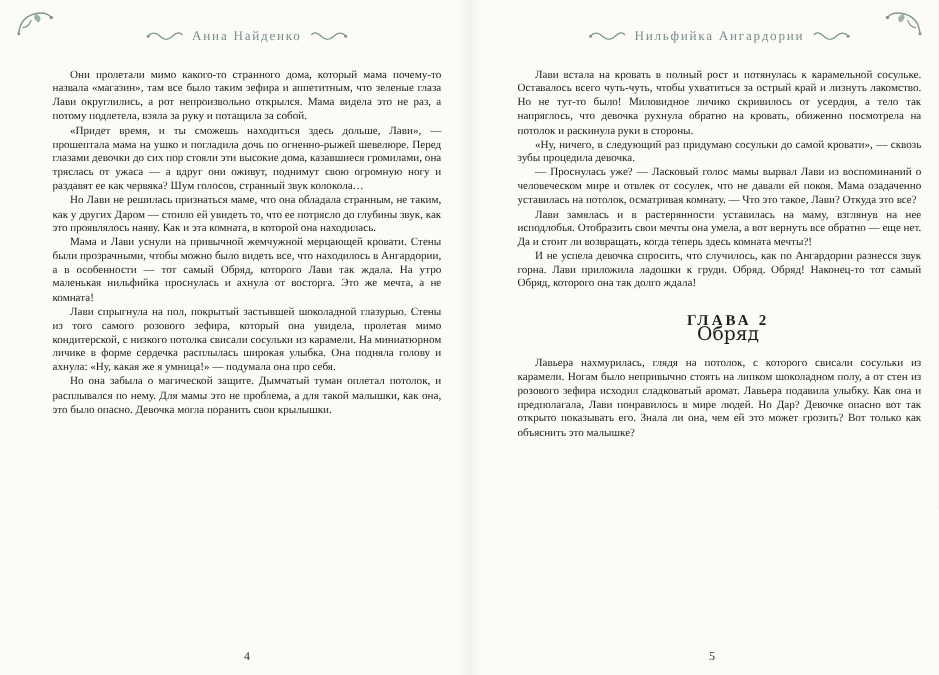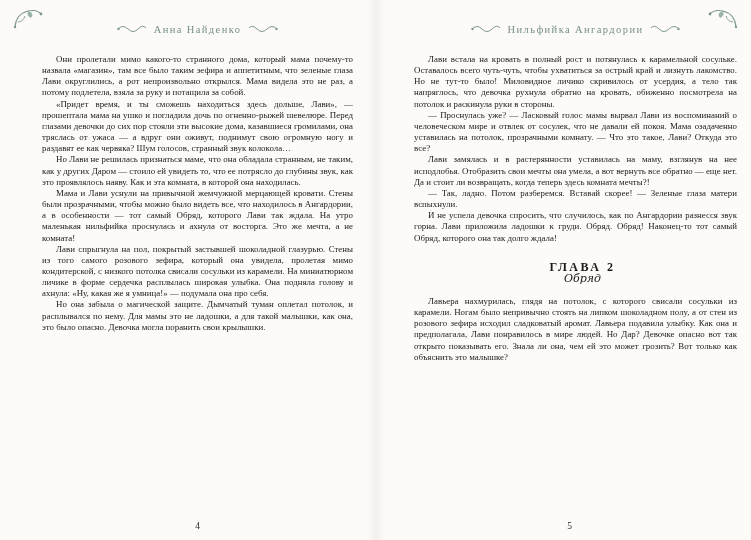--- a/index.html
+++ b/index.html
@@ -37,21 +37,21 @@
   .body-text p{margin:0;text-indent:14px;}
   .chapter{
     text-align:center;
     margin:18px 0 12px 0;
   }
   .chapter-title{
     font-size:12px;letter-spacing:2.5px;font-weight:bold;
     margin:0 0 5px 0;text-indent:0;
   }
   .chapter-subtitle{
-    font-size:11px;font-style:italic;
+    font-size:15px;
     font-family:"DejaVu Serif","Liberation Serif",serif;
     margin:0;text-indent:0;
   }
   .page-number{
     position:absolute;bottom:9px;left:0;right:0;
     text-align:center;font-size:9.5px;color:#2a2926;
   }
   .page-left .page-number{padding-left:20px;}
   .page-right .page-number{padding-right:20px;}
   .corner-ornament{position:absolute;top:7px;}
@@ -100,21 +100,21 @@
         </svg>
       </span>
     </div>
 
     <div class="body-text">
       <p>Они пролетали мимо какого-то странного дома, который мама почему-то назвала «магазин», там все было таким зефира и аппетитным, что зеленые глаза Лави округлились, а рот непроизвольно открылся. Мама видела это не раз, а потому подлетела, взяла за руку и потащила за собой.</p>
       <p>«Придет время, и ты сможешь находиться здесь дольше, Лави», — прошептала мама на ушко и погладила дочь по огненно-рыжей шевелюре. Перед глазами девочки до сих пор стояли эти высокие дома, казавшиеся громилами, она тряслась от ужаса — а вдруг они оживут, поднимут свою огромную ногу и раздавят ее как червяка? Шум голосов, странный звук колокола…</p>
       <p>Но Лави не решилась признаться маме, что она обладала странным, не таким, как у других Даром — стоило ей увидеть то, что ее потрясло до глубины звук, как это проявлялось наяву. Как и эта комната, в которой она находилась.</p>
       <p>Мама и Лави уснули на привычной жемчужной мерцающей кровати. Стены были прозрачными, чтобы можно было видеть все, что находилось в Ангардории, а в особенности — тот самый Обряд, которого Лави так ждала. На утро маленькая нильфийка проснулась и ахнула от восторга. Это же мечта, а не комната!</p>
       <p>Лави спрыгнула на пол, покрытый застывшей шоколадной глазурью. Стены из того самого розового зефира, который она увидела, пролетая мимо кондитерской, с низкого потолка свисали сосульки из карамели. На миниатюрном личике в форме сердечка расплылась широкая улыбка. Она подняла голову и ахнула: «Ну, какая же я умница!» — подумала она про себя.</p>
-      <p>Но она забыла о магической защите. Дымчатый туман оплетал потолок, и расплывался по нему. Для мамы это не ладошки, а для такой малышки, как она, это было опасно. Девочка могла поранить свои крылышки.</p>
+      <p>Но она забыла о магической защите. Дымчатый туман оплетал потолок, и расплывался по нему. Для мамы это не проблема, а для такой малышки, как она, это было опасно. Девочка могла поранить свои крылышки.</p>
     </div>
 
     <div class="page-number">4</div>
   </div>
 
   <div class="page page-right">
     <div class="running-head">
       <span class="flourish">
         <svg width="30" height="9" viewBox="0 0 30 9">
           <path d="M1,5 Q6,0 11,5 T21,5 T29,4" fill="none" stroke="#7d978e" stroke-width="1"></path>
@@ -125,23 +125,23 @@
       <span class="flourish">
         <svg width="30" height="9" viewBox="0 0 30 9" style="transform:scaleX(-1)">
           <path d="M1,5 Q6,0 11,5 T21,5 T29,4" fill="none" stroke="#7d978e" stroke-width="1"></path>
           <circle cx="1.5" cy="5" r="1.2" fill="#7d978e"></circle>
         </svg>
       </span>
     </div>
 
     <div class="body-text">
       <p>Лави встала на кровать в полный рост и потянулась к карамельной сосульке. Оставалось всего чуть-чуть, чтобы ухватиться за острый край и лизнуть лакомство. Но не тут-то было! Миловидное личико скривилось от усердия, а тело так напряглось, что девочка рухнула обратно на кровать, обиженно посмотрела на потолок и раскинула руки в стороны.</p>
-      <p>— Проснулась уже? — Ласковый голос мамы вырвал Лави из воспоминаний о человеческом мире и отвлек от сосулек, что не давали ей покоя. Мама озадаченно уставилась на потолок, прозрачными комнату. — Что это такое, Лави? Откуда это все?</p>
+      <p>«Ну, ничего, в следующий раз придумаю сосульки до самой кровати», — сквозь зубы процедила девочка.</p>
+      <p>— Проснулась уже? — Ласковый голос мамы вырвал Лави из воспоминаний о человеческом мире и отвлек от сосулек, что не давали ей покоя. Мама озадаченно уставилась на потолок, осматривая комнату. — Что это такое, Лави? Откуда это все?</p>
       <p>Лави замялась и в растерянности уставилась на маму, взглянув на нее исподлобья. Отобразить свои мечты она умела, а вот вернуть все обратно — еще нет. Да и стоит ли возвращать, когда теперь здесь комната мечты?!</p>
-      <p>— Так, ладно. Потом разберемся. Вставай скорее! — Зеленые глаза матери вспыхнули.</p>
       <p>И не успела девочка спросить, что случилось, как по Ангардории разнесся звук горна. Лави приложила ладошки к груди. Обряд. Обряд! Наконец-то тот самый Обряд, которого она так долго ждала!</p>
 
       <div class="chapter">
         <p class="chapter-title">ГЛАВА 2</p>
         <p class="chapter-subtitle">Обряд</p>
       </div>
 
       <p>Лавьера нахмурилась, глядя на потолок, с которого свисали сосульки из карамели. Ногам было непривычно стоять на липком шоколадном полу, а от стен из розового зефира исходил сладковатый аромат. Лавьера подавила улыбку. Как она и предполагала, Лави понравилось в мире людей. Но Дар? Девочке опасно вот так открыто показывать его. Знала ли она, чем ей это может грозить? Вот только как объяснить это малышке?</p>
     </div>
 

